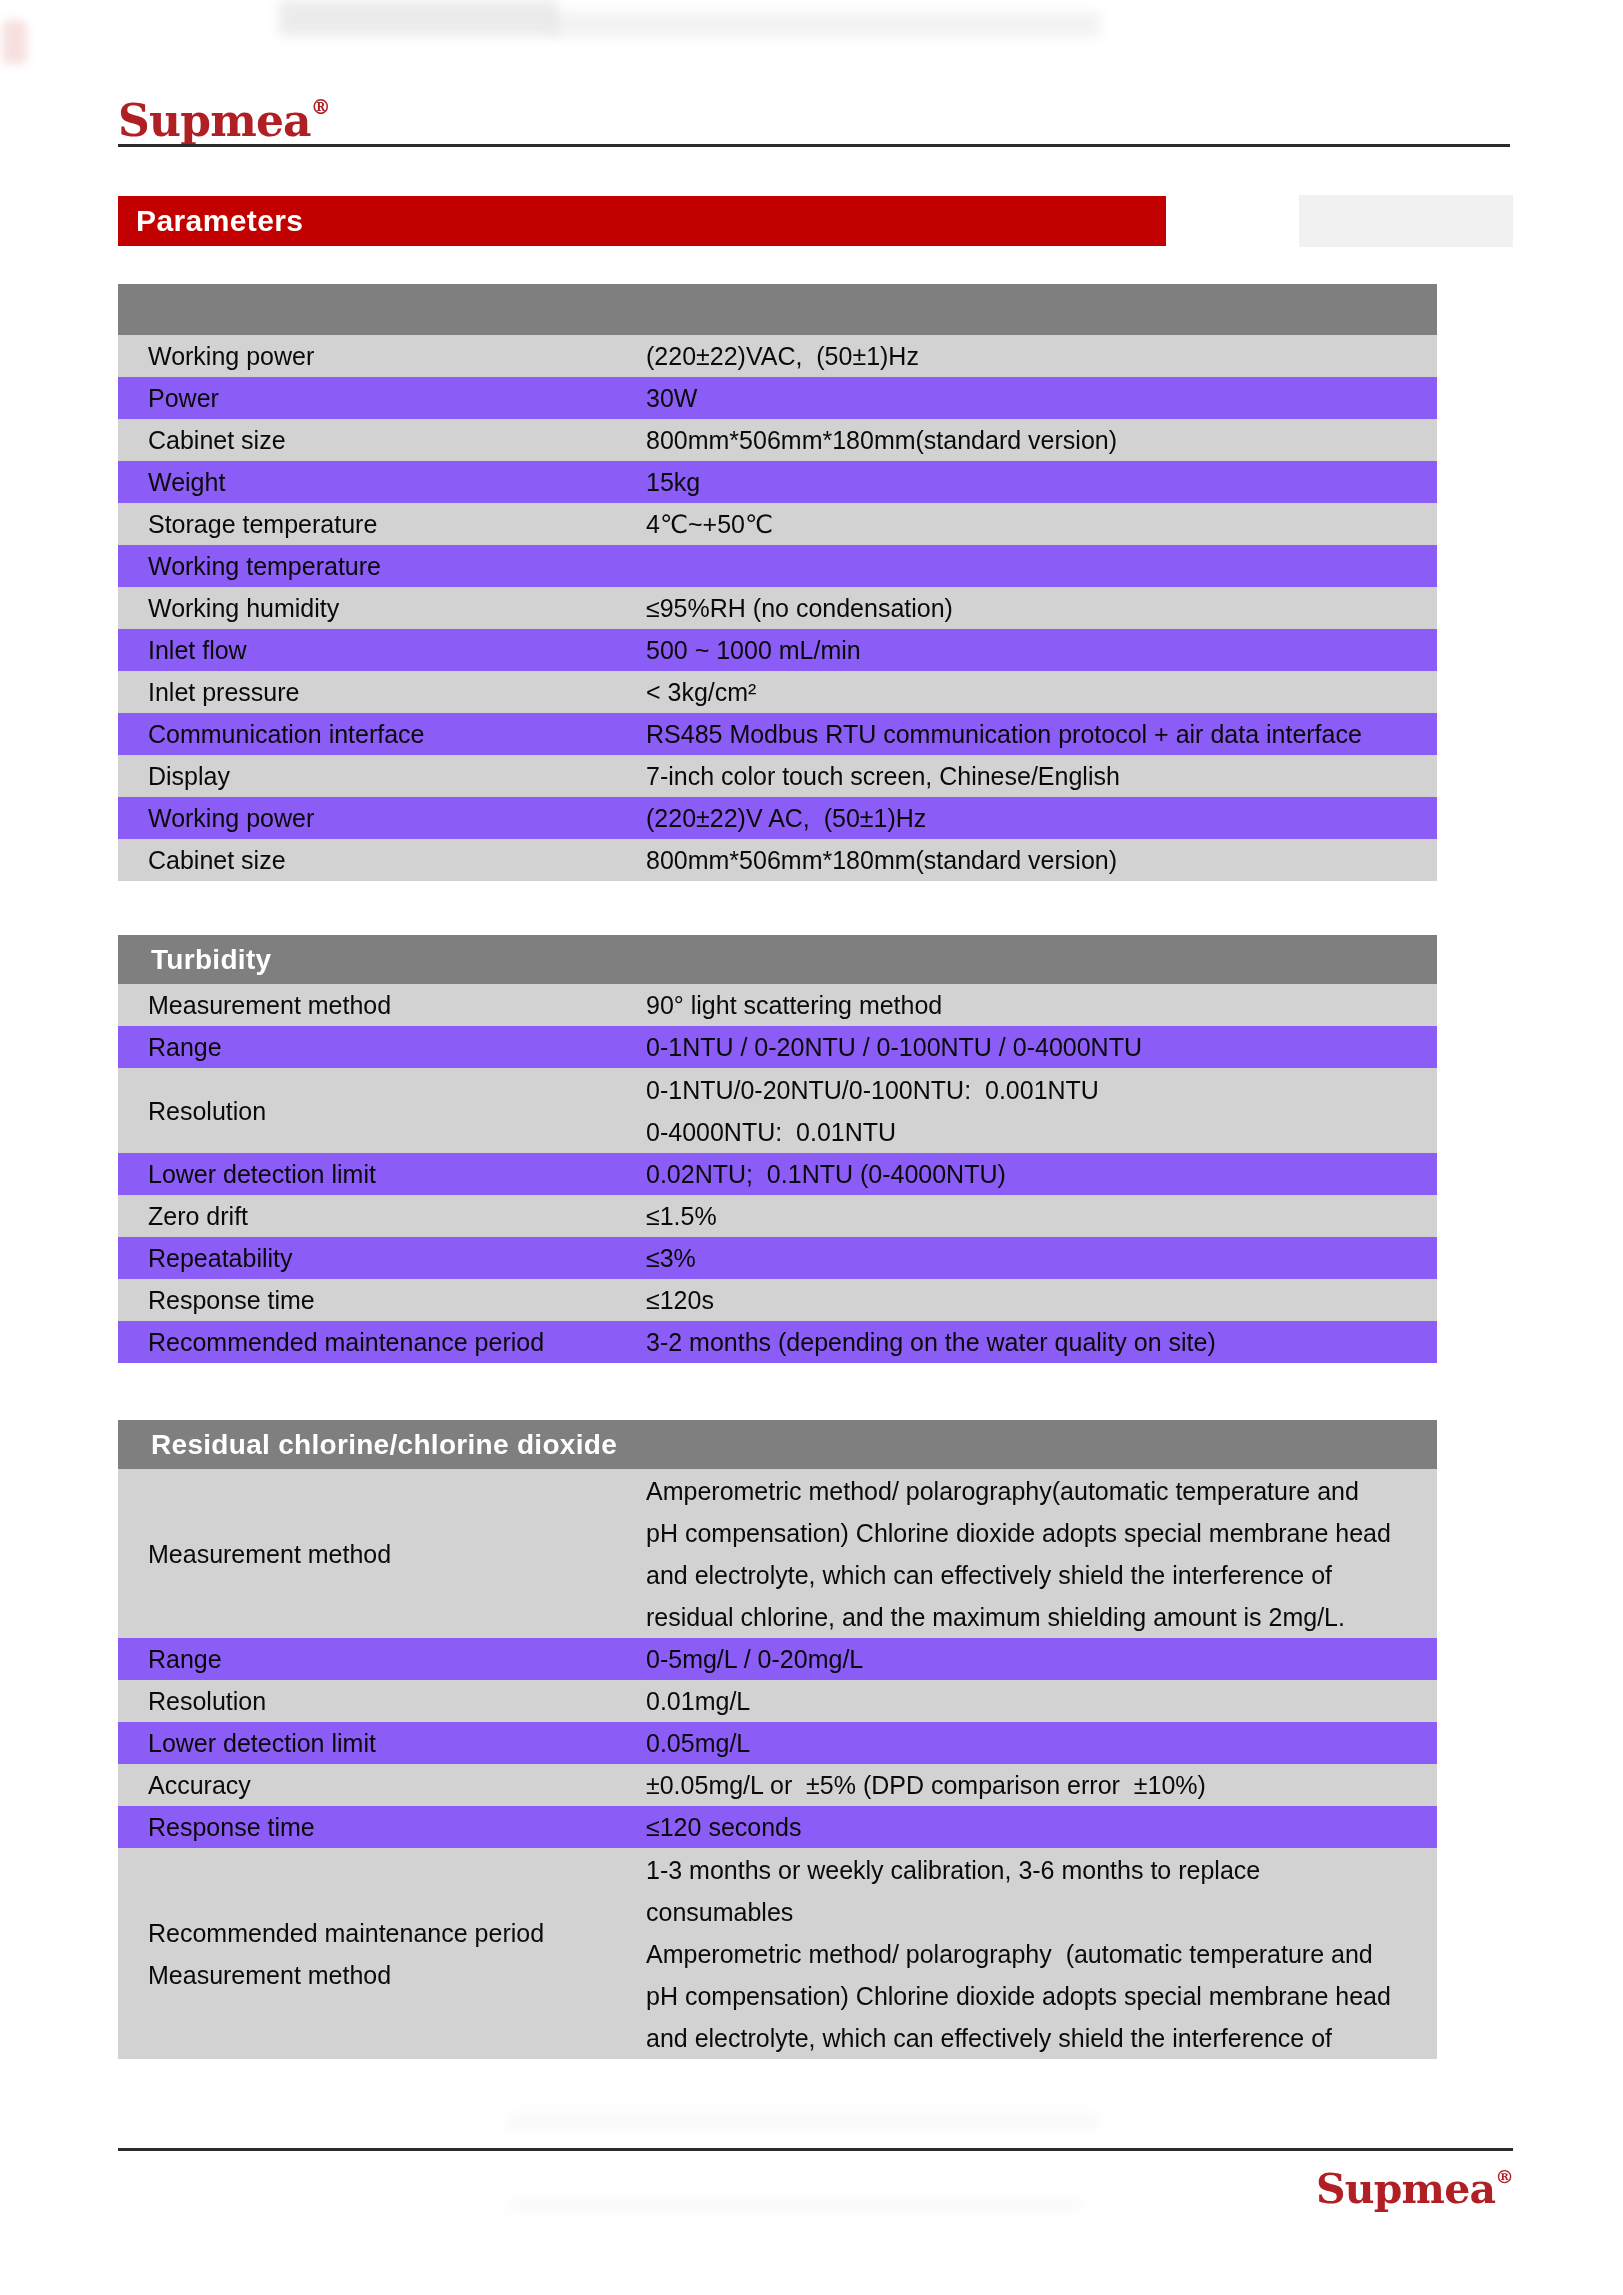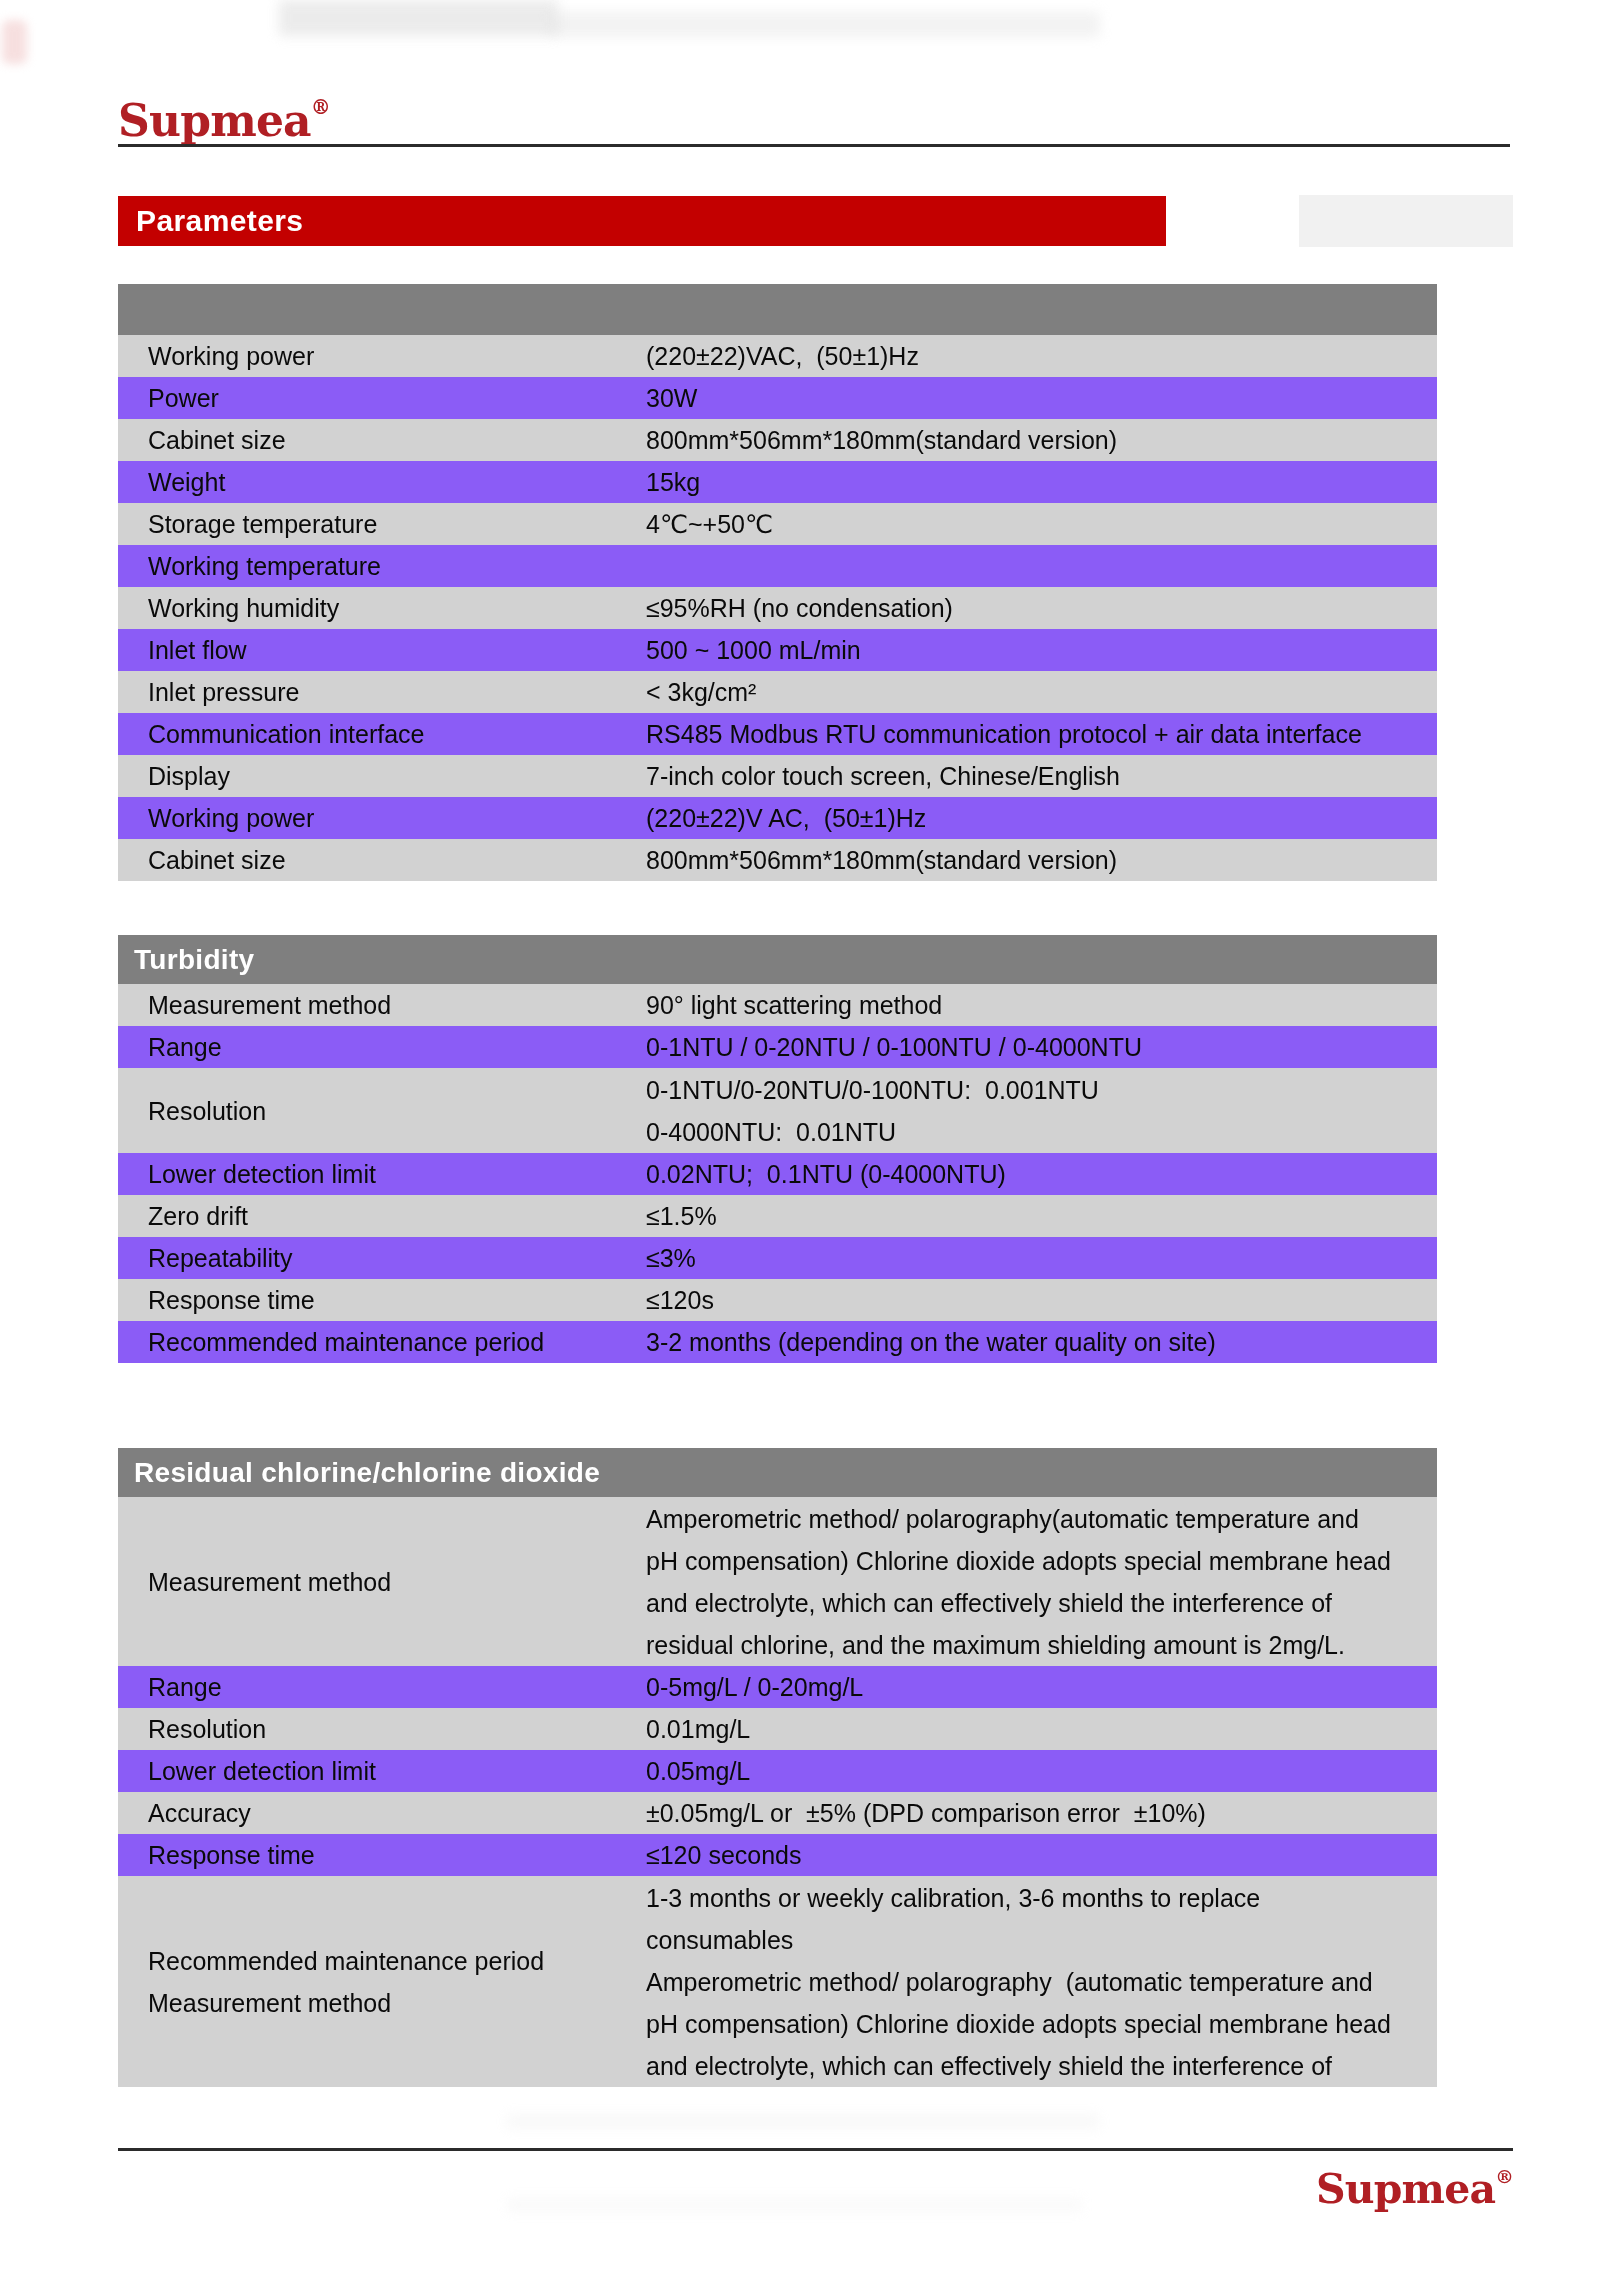--- a/index.html
+++ b/index.html
@@ -46,26 +46,26 @@
   .param-bar .param-title{
     color:#ffffff;font-weight:bold;font-size:30px;padding-left:18px;letter-spacing:0.4px;
   }
   .param-spacer{
     position:absolute;left:1299px;top:195px;width:214px;height:52px;background:#f1f1f1;
   }
 
   .spec-table{position:absolute;left:118px;width:1319px;}
   .t-general{top:284px;}
   .t-turbidity{top:935px;}
-  .t-residual{top:1420px;margin-top:28px;}
+  .t-residual{top:1420px;}
 
   .band{height:51px;background:#7f7f7f;display:flex;align-items:center;}
   .band.short{height:49px;}
   .band .sec-title{
-    color:#ffffff;font-weight:bold;font-size:28px;padding-left:16px;letter-spacing:0.3px;
+    color:#ffffff;font-weight:bold;font-size:28px;padding-left:33px;letter-spacing:0.3px;
   }
 
   .row{display:flex;min-height:42px;}
   .row.dark{background:#d2d2d2;}
   .row.light{background:#8b5cf6;align-items:flex-end;}
   .row.tall2{min-height:85px;}
   .row.tall4{min-height:169px;}
   .row.tall5{min-height:211px;}
 
   .cell-label{

